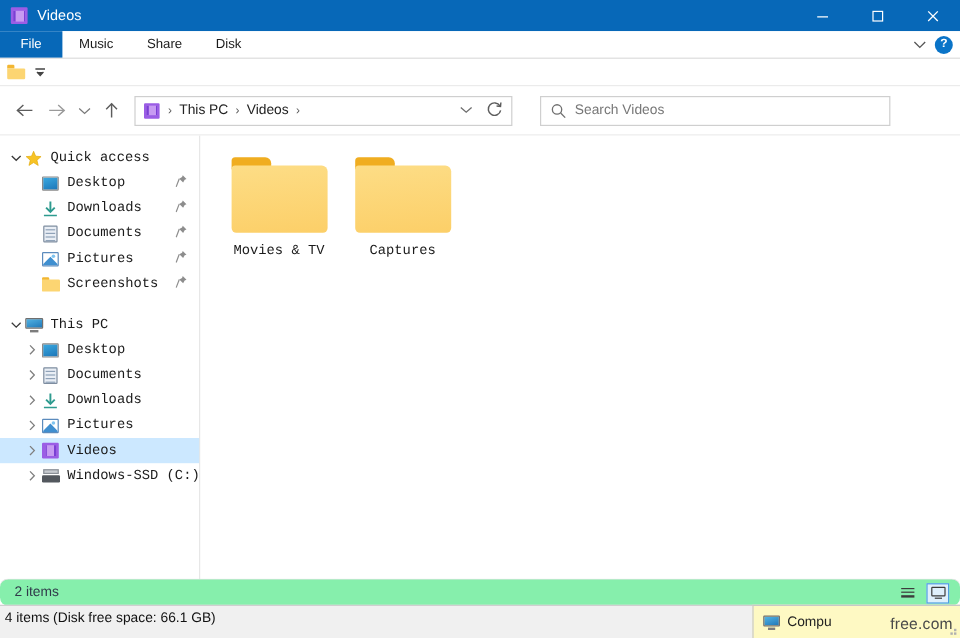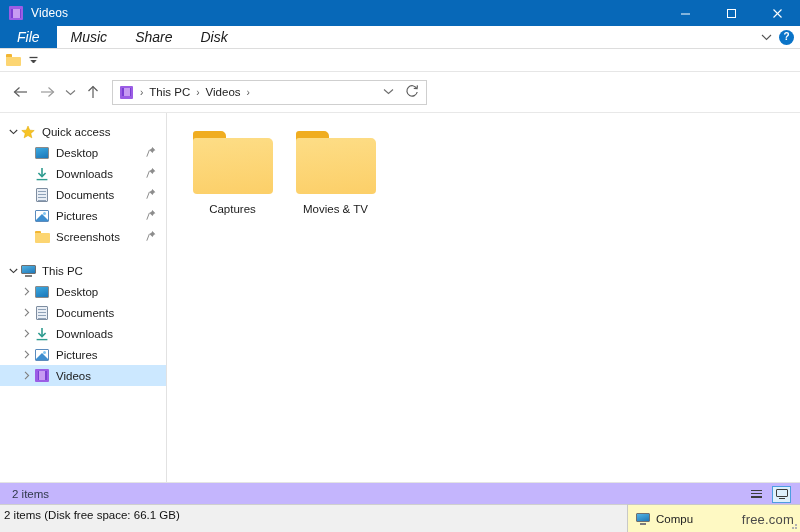--- a/index.html
+++ b/index.html
@@ -20,21 +20,21 @@
   .title-icon .film:before{left:0;}
   .title-icon .film:after{right:0;}
   .title-text{color:#fff;font-size:12px;letter-spacing:.1px;}
   .wincontrols{position:absolute;right:0;top:0;height:26px;display:flex;}
   .wc{width:46px;height:26px;display:flex;align-items:center;justify-content:center;}
   .wc svg{display:block;}
 
   
   .tabbar{height:22px;background:#fff;display:flex;align-items:stretch;position:relative;
     border-bottom:1px solid #ddd;}
-  .tab{display:flex;align-items:center;padding:0 14px;font-size:14px;color:#1a1a1a;font-style:italic;}
+  .tab{display:flex;align-items:center;padding:0 14px;font-size:11px;color:#1a1a1a;}
   .tab.file{background:#0768b8;color:#fff;padding:0 17px;}
   .ribbon-right{position:absolute;right:6px;top:0;height:22px;display:flex;align-items:center;gap:6px;}
   .chev-down{width:14px;height:14px;display:flex;align-items:center;justify-content:center;}
   .helpbtn{width:15px;height:15px;border-radius:50%;background:#0a74c8;color:#fff;font-size:10px;
     font-weight:bold;display:flex;align-items:center;justify-content:center;line-height:1;}
 
   
   .qat{height:22px;background:#fff;display:flex;align-items:center;padding-left:6px;gap:7px;
     border-bottom:1px solid #e6e6e6;}
   .qat-folder{width:15px;height:12px;position:relative;}
@@ -57,21 +57,21 @@
   .crumb{font-size:11.5px;color:#222;padding:0 2px;}
   .crumbsep{font-size:10px;color:#5a5a5a;padding:0 4px;}
   .addr-right{position:absolute;right:2px;top:0;height:21px;display:flex;align-items:center;}
   .addr-btn{width:24px;height:21px;display:flex;align-items:center;justify-content:center;}
   .searchbox{flex:0 0 auto;width:290px;height:23px;border:1px solid #cfcfcf;background:#fff;
     display:flex;align-items:center;margin-left:23px;}
   .searchbox .mag{margin-left:8px;margin-right:7px;display:flex;}
   .searchph{font-size:11.5px;color:#777;}
 
   
-  .body-area{display:flex;height:419px;border-top:1px solid #e8e8e8;}
+  .body-area{display:flex;height:419px;border-top:1px solid #e8e8e8;font-family:Liberation Mono, monospace;}
   .sidebar{width:166px;background:#fff;border-right:1px solid #e2e2e2;padding-top:8px;position:relative;}
   .sb-row{height:21px;display:flex;align-items:center;position:relative;padding-left:6px;font-size:11.5px;color:#1b1b1b;}
   .sb-row.selected{background:#cce8ff;}
   .sb-chev{width:14px;display:flex;align-items:center;justify-content:center;flex:0 0 14px;}
   .sb-ico{width:16px;height:16px;margin-right:6px;flex:0 0 16px;display:flex;align-items:center;justify-content:center;}
   .sb-label{white-space:nowrap;}
   .sb-pin{position:absolute;right:10px;top:50%;transform:translateY(-50%);}
   .indent-2 .sb-chev{margin-left:14px;}
   .sb-gap{height:13px;}
 
@@ -119,22 +119,22 @@
   .bigfolder{width:80px;height:63px;position:relative;margin-bottom:9px;}
   .bigfolder .ftab{position:absolute;left:0;top:0;width:33px;height:10px;background:#f0ad20;
     border-radius:3px 5px 0 0;}
   .bigfolder .fbody{position:absolute;left:0;top:7px;width:80px;height:56px;
     background:linear-gradient(175deg,#fdd97a 0%,#fcd170 55%,#fbc council 100%);
     background:linear-gradient(175deg,#fddd86 0%,#fccf68 100%);
     border-radius:3px 5px 4px 4px;}
   .itemlabel{font-size:11.5px;color:#1b1b1b;text-align:center;white-space:nowrap;}
 
   
-  .statusbar{position:absolute;left:0;bottom:27px;width:800px;height:22px;background:#c4b5fd;
-    border-top:1px solid #e4e4e4;display:flex;align-items:center;}
+  .statusbar{position:absolute;left:0;bottom:27px;width:800px;height:22px;background:#86efac;
+    border-top:1px solid #e4e4e4;display:flex;align-items:center;border-radius:7px;}
   .status-text{font-size:11.5px;color:#30394a;margin-left:12px;}
   .viewtoggles{position:absolute;right:9px;top:0;height:22px;display:flex;align-items:center;gap:6px;}
   .vt{width:19px;height:17px;display:flex;align-items:center;justify-content:center;box-sizing:border-box;}
   .vt.active{border:1px solid #4d9ee0;background:#dff0fc;}
   .lines{width:11px;height:9px;position:relative;}
   .lines span{position:absolute;left:0;width:11px;height:1.6px;background:#3c3c3c;}
   .lines span:nth-child(1){top:0;}
   .lines span:nth-child(2){top:3.3px;}
   .lines span:nth-child(3){top:6.6px;}
   .monitor{width:12px;height:10px;position:relative;}
@@ -257,20 +257,29 @@
         </div>
         <div class="addr-btn">
           <svg width="14" height="14" viewBox="0 0 14 14">
               <path d="M11.6 4.3A5.2 5.2 0 1 0 12.2 8" fill="none" stroke="#5c5c5c" stroke-width="1.2"></path>
               <polyline points="12.4,1.4 12.1,4.7 8.8,4.3" fill="none" stroke="#5c5c5c" stroke-width="1.2"></polyline>
             </svg>
         </div>
       </div>
     </div>
 
+    <div class="searchbox">
+      <span class="mag">
+        <svg width="13" height="13" viewBox="0 0 13 13">
+            <circle cx="5.2" cy="5.2" r="3.9" fill="none" stroke="#707070" stroke-width="1.1"></circle>
+            <line x1="8.2" y1="8.2" x2="12" y2="12" stroke="#707070" stroke-width="1.1"></line>
+          </svg>
+      </span>
+      <span class="searchph">Search Videos</span>
+    </div>
   </div>
 
   <div class="body-area">
 
     <div class="sidebar">
 
       <div class="sb-row">
         <span class="sb-chev">
           <svg width="9" height="6" viewBox="0 0 9 6">
               <polyline points="0.8,1 4.5,4.6 8.2,1" fill="none" stroke="#3a3a3a" stroke-width="1.1"></polyline>
@@ -438,42 +447,56 @@
             </svg>
         </span>
         <span class="sb-ico">
             <span class="ico-vid">
               <span class="film"></span>
             </span>
           </span>
         <span class="sb-label">Videos</span>
       </div>
 
+      <div class="sb-row indent-2">
+        <span class="sb-chev">
+          <svg width="6" height="9" viewBox="0 0 6 9">
+              <polyline points="1,0.8 4.6,4.5 1,8.2" fill="none" stroke="#808080" stroke-width="1.1"></polyline>
+            </svg>
+        </span>
+        <span class="sb-ico">
+            <span class="ico-drive">
+              <span class="top"></span>
+              <span class="bot"></span>
+            </span>
+          </span>
+        <span class="sb-label">Windows-SSD (C:)</span>
+      </div>
 
       <div class="sb-gap"></div>
 
     </div>
 
     <div class="content">
       <div class="grid">
+
+        <div class="item">
+          <div class="bigfolder">
+            <div class="ftab"></div>
+              <div class="fbody"></div>
+          </div>
+          <div class="itemlabel">Movies &amp; TV</div>
+        </div>
 
         <div class="item">
           <div class="bigfolder">
             <div class="ftab"></div>
               <div class="fbody"></div>
           </div>
           <div class="itemlabel">Captures</div>
-        </div>
-
-        <div class="item">
-          <div class="bigfolder">
-            <div class="ftab"></div>
-              <div class="fbody"></div>
-          </div>
-          <div class="itemlabel">Movies &amp; TV</div>
         </div>
 
       </div>
     </div>
   </div>
 
   <div class="statusbar">
     <div class="status-text">2 items</div>
     <div class="viewtoggles">
       <div class="vt">
@@ -486,21 +509,21 @@
       <div class="vt active">
         <span class="monitor">
             <span class="m-scr"></span>
             <span class="m-base"></span>
           </span>
       </div>
     </div>
   </div>
 
   <div class="bottombar">
-    <div style="position:absolute;left:0;top:4px;font-size:11.5px;color:#111;padding-left:4px;">2 items (Disk free space: 66.1 GB)</div>
+    <div style="position:absolute;left:0;top:4px;font-size:11.5px;color:#111;padding-left:4px;">4 items (Disk free space: 66.1 GB)</div>
     <div class="underwin">
       <span class="u-ico">
           <span class="s"></span>
           <span class="b"></span>
         </span>
       <span class="u-text">Compu</span>
       <span class="resize-grip">
         <i style="right:0;bottom:0;"></i>
           <i style="right:3px;bottom:0;"></i>
           <i style="right:0;bottom:3px;"></i>

